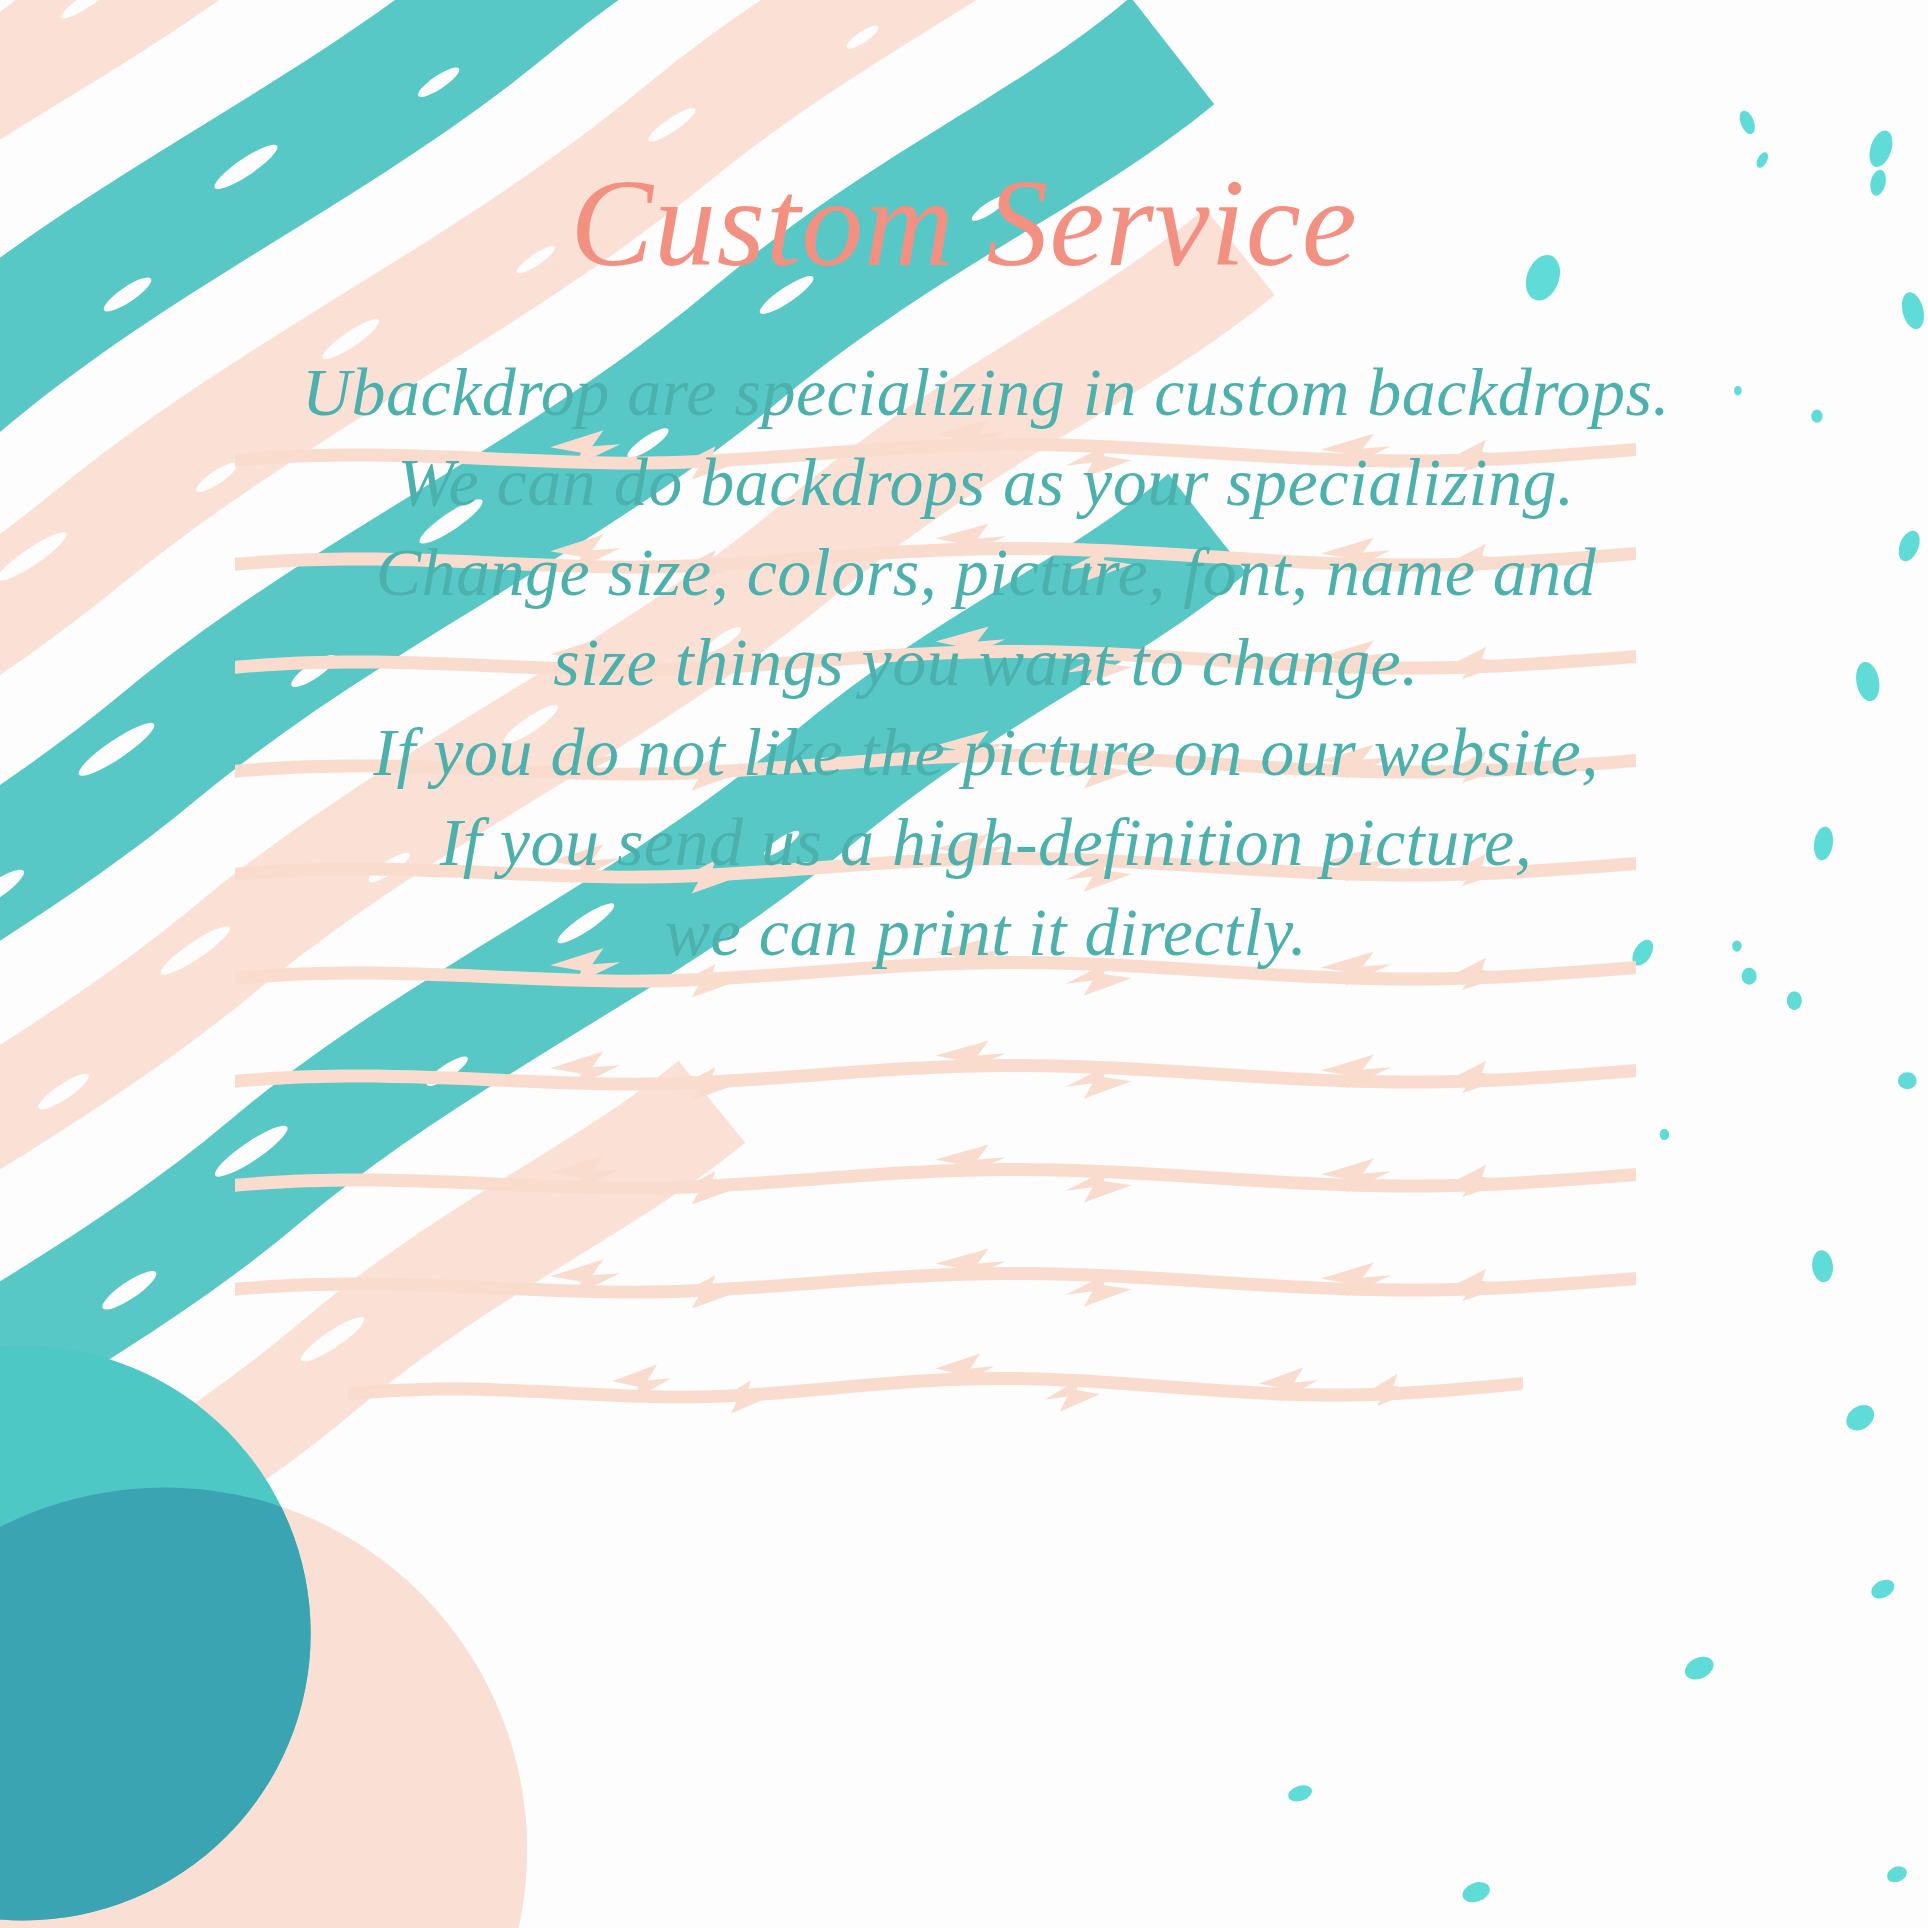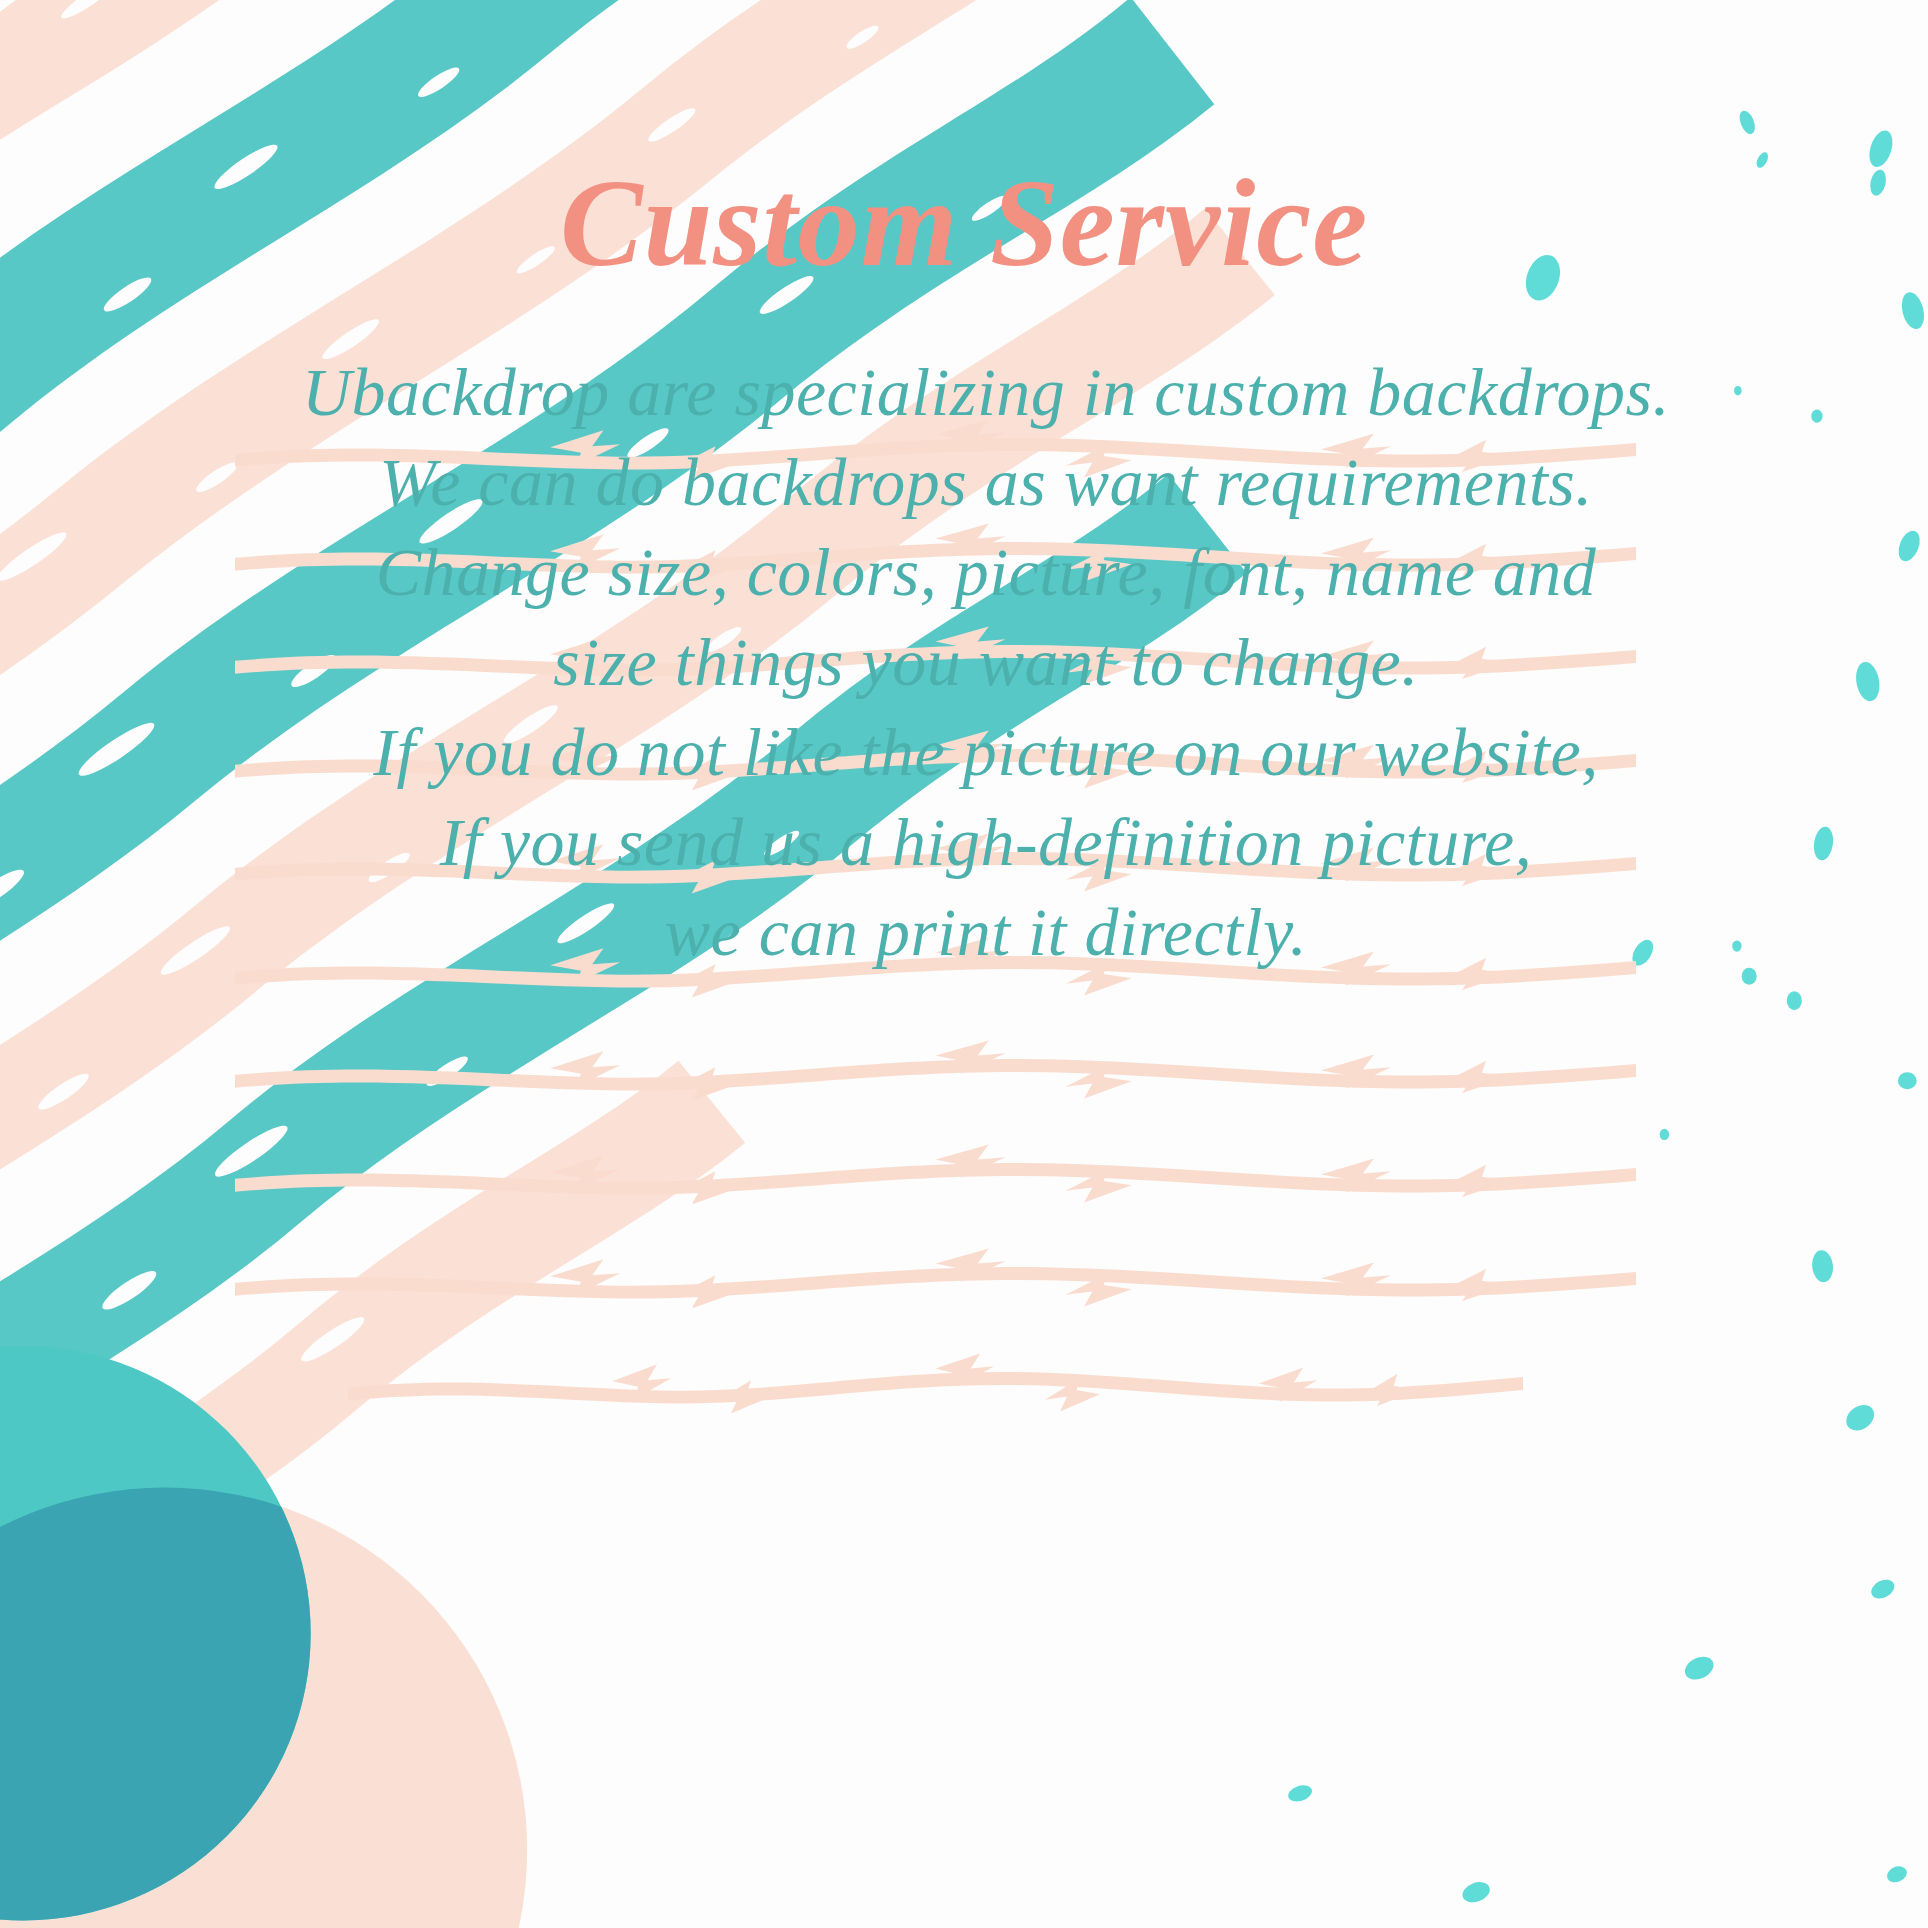--- a/index.html
+++ b/index.html
@@ -30,21 +30,21 @@
     left: 0;
     right: 0;
     top: 162px;
     text-align: center;
     z-index: 6;
   }
   #title .ttl {
     display: inline-block;
     font-family: "Liberation Serif", "DejaVu Serif", serif;
     font-style: italic;
-    font-weight: bold;
+    font-weight: normal;
     font-size: 124px;
     line-height: 1.0;
     letter-spacing: 0.9px;
     color: #f29182;
     white-space: nowrap;
   }
 
   
   #body-block {
     position: absolute;
@@ -255,21 +255,21 @@
           <path d="M500,6 l38,-14 -8,14 20,-2 -32,19 4,-11 z"></path>
           <path d="M775,20 l38,-15 -8,14 20,-2 -32,20 4,-12 z"></path>
           <path d="M360,32 l-34,16 6,-14 -19,3 30,-20 -3,11 z"></path>
           <path d="M640,30 l-34,16 6,-14 -19,3 30,-20 -3,11 z"></path>
           <path d="M910,26 l-34,15 6,-13 -19,3 30,-20 -3,11 z"></path>
         </g>
       </svg>
     </div>
 
     <div class="line-wrap">
-      <div class="line">We can do backdrops as want requirements.</div>
+      <div class="line">We can do backdrops as your specializing.</div>
     </div>
     <div class="divider" style="top:185px">
       <svg viewBox="0 0 1000 40" preserveAspectRatio="none">
         <g fill="#fadccf">
           <path d="M0,24 C90,14 150,22 250,26 C350,30 420,14 520,10 C620,6 700,20 800,24 C880,27 940,20 1000,14 L1000,26 C940,32 880,39 800,36 C700,32 620,18 520,22 C420,26 350,42 250,38 C150,34 90,26 0,36 Z"></path>
           <path d="M225,18 l38,-16 -8,15 20,-2 -32,20 4,-12 z"></path>
           <path d="M500,6 l38,-14 -8,14 20,-2 -32,19 4,-11 z"></path>
           <path d="M775,20 l38,-15 -8,14 20,-2 -32,20 4,-12 z"></path>
           <path d="M360,32 l-34,16 6,-14 -19,3 30,-20 -3,11 z"></path>
           <path d="M640,30 l-34,16 6,-14 -19,3 30,-20 -3,11 z"></path>

